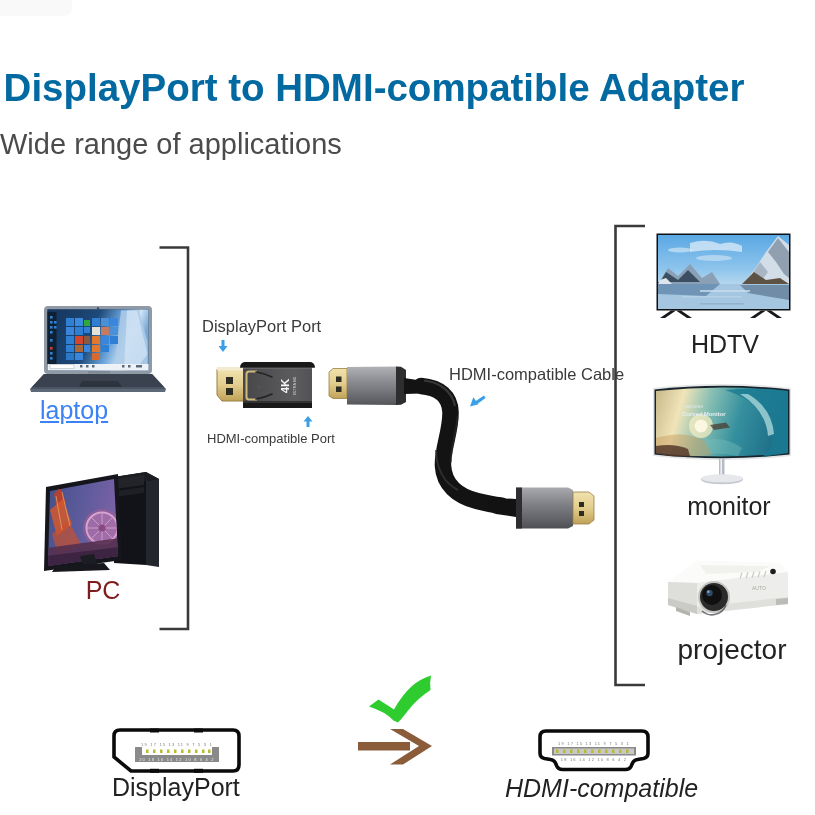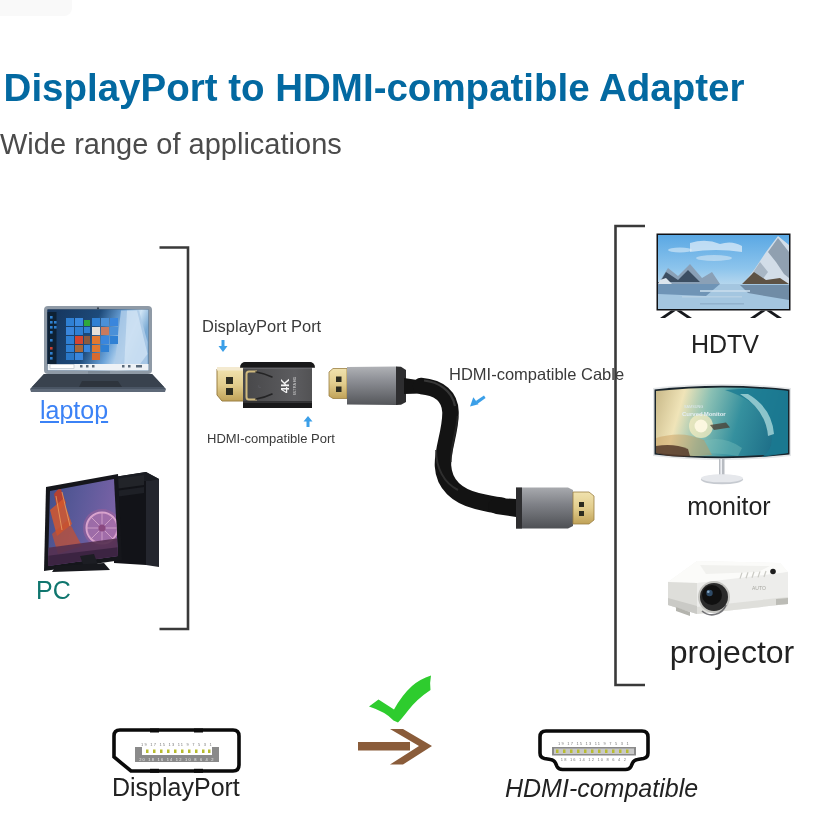--- a/index.html
+++ b/index.html
@@ -353,23 +353,23 @@
         <rect x="612" y="749.5" width="2.5" height="3.5"></rect>
         <rect x="619" y="749.5" width="2.5" height="3.5"></rect>
         <rect x="626" y="749.5" width="2.5" height="3.5"></rect>
     </g>
     <text x="594" y="745" font-size="4" fill="#777" text-anchor="middle" font-family="Liberation Sans,sans-serif" letter-spacing="1.2">19 17 15 13 11 9 7 5 3 1</text>
     <text x="594" y="761" font-size="4" fill="#777" text-anchor="middle" font-family="Liberation Sans,sans-serif" letter-spacing="1.2">18 16 14 12 10 8 6 4 2</text>
   </g>
 </svg>
 
 <div class="lbl" style="left:40px;top:396px;width:115px;text-align:left;font-size:25px;color:#3b82f6;text-decoration:underline;">laptop</div>
-<div class="lbl" style="left:36px;top:576px;width:110px;font-size:25px;color:#0f766e;">PC</div>
+<div class="lbl" style="left:48px;top:576px;width:110px;text-align:center;font-size:25px;color:#7f1d1d;">PC</div>
 <div class="lbl" style="left:660px;top:330px;width:130px;text-align:center;font-size:25px;color:#222;">HDTV</div>
 <div class="lbl" style="left:664px;top:492px;width:130px;text-align:center;font-size:25px;color:#222;">monitor</div>
-<div class="lbl" style="left:667px;top:634px;width:130px;text-align:center;font-size:32px;color:#222;">projector</div>
+<div class="lbl" style="left:667px;top:634px;width:130px;text-align:center;font-size:28px;color:#222;">projector</div>
 
 <div class="lbl" style="left:202px;top:317px;font-size:16.5px;color:#3a3a3a;">DisplayPort Port</div>
 <div class="lbl" style="left:207px;top:430.5px;font-size:13px;color:#3a3a3a;">HDMI-compatible Port</div>
 <div class="lbl" style="left:432px;top:364.5px;font-size:16.5px;color:#3a3a3a;margin-left:17px;">HDMI-compatible Cable</div>
 
 <div class="lbl" style="left:112px;top:773px;width:130px;font-size:25px;color:#222;">DisplayPort</div>
 <div class="lbl" style="left:505px;top:774px;width:190px;text-align:center;font-size:25px;color:#222;font-style:italic;">HDMI-compatible</div>
 
 </body></html>

